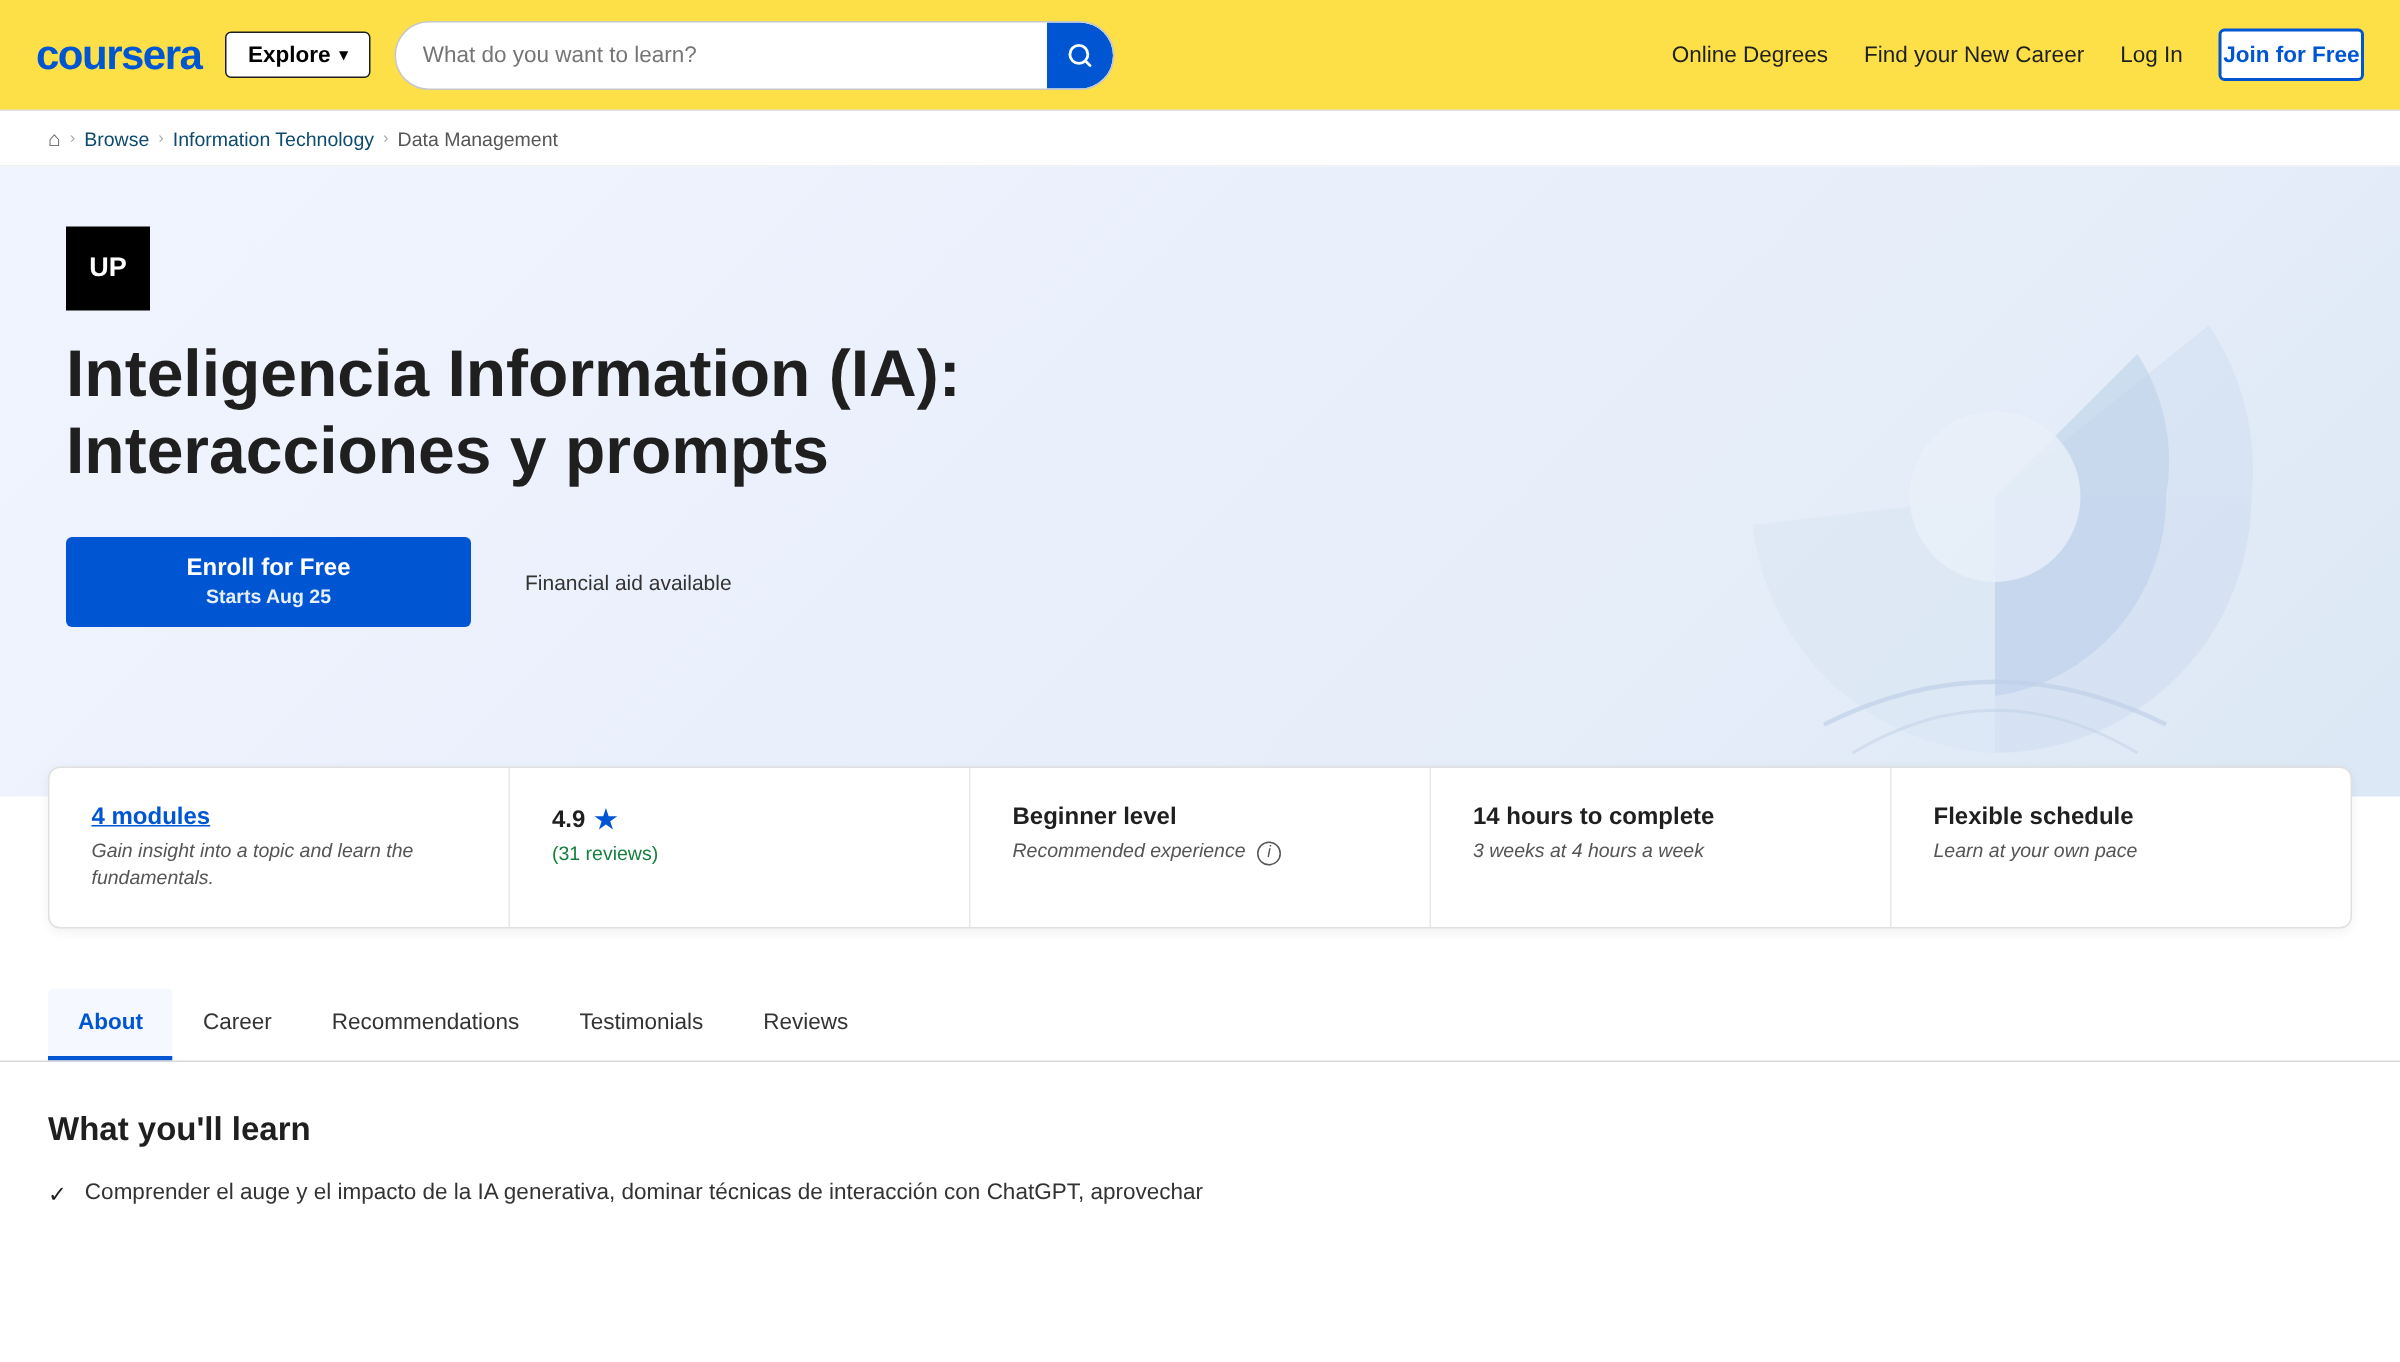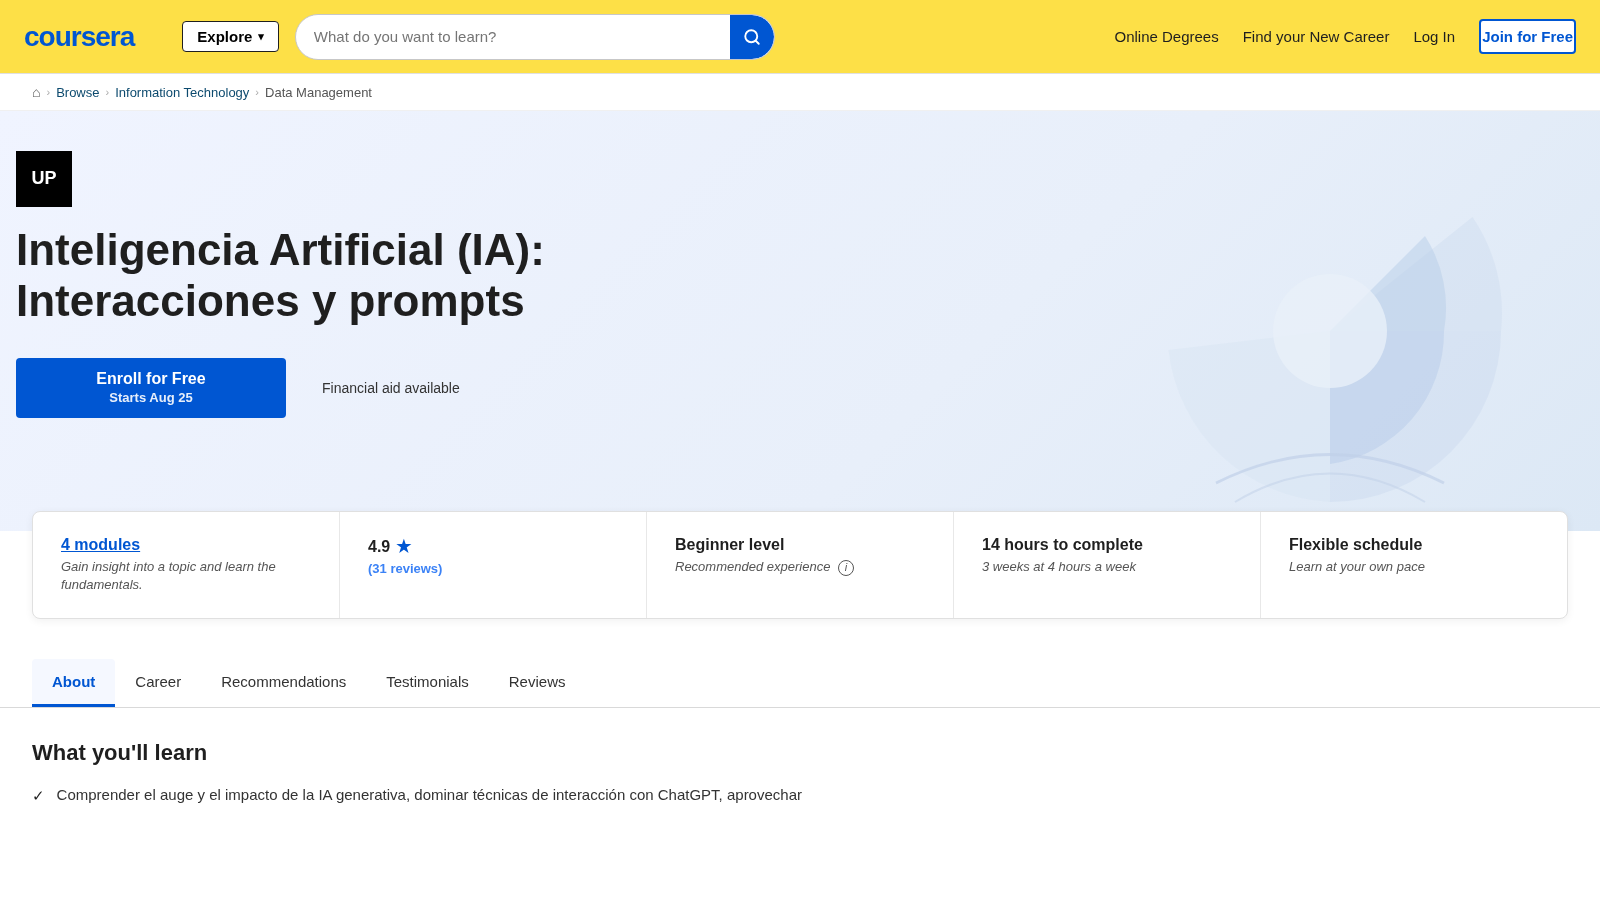--- a/index.html
+++ b/index.html
@@ -27,21 +27,20 @@
       align-items: center;
       gap: 6px;
       border: 1.5px solid #1f1f1f;
       border-radius: 4px;
       padding: 6px 14px;
       background: #fff;
       font-size: 15px;
       font-weight: 600;
       cursor: pointer;
       white-space: nowrap;
-      margin-left: 32px;
     }
     .explore-btn .chevron {
       font-size: 11px;
     }
     .search-bar {
       flex: 1;
       max-width: 480px;
       display: flex;
       align-items: center;
       border: 1.5px solid #c7c7c7;
@@ -115,21 +114,21 @@
       font-size: 11px;
     }
     .breadcrumb .home-icon {
       font-size: 14px;
       color: #555;
     }
 
     
     .hero {
       background: linear-gradient(135deg, #f0f4ff 0%, #e8effa 60%, #dce8f5 100%);
-      padding: 40px 32px 0 16px;
+      padding: 40px 32px 0 44px;
       position: relative;
       overflow: hidden;
       min-height: 420px;
     }
     .hero-content {
       max-width: 860px;
       position: relative;
       z-index: 2;
     }
     .university-logo {
@@ -246,22 +245,21 @@
       font-weight: 700;
       color: #1f1f1f;
       margin-bottom: 4px;
     }
     .star {
       color: #0056d2;
       font-size: 17px;
     }
     .stat-reviews {
       font-size: 13px;
-      color: #3b82f6;
-      font-weight: bold;
+      color: #15803d;
     }
     .info-icon {
       display: inline-flex;
       align-items: center;
       justify-content: center;
       width: 16px;
       height: 16px;
       border: 1.5px solid #555;
       border-radius: 50%;
       font-size: 11px;
@@ -375,21 +373,21 @@
       <path d="M100 380 Q200 320 300 380" stroke="#c0d0e8" stroke-width="2" fill="none" opacity="0.5"></path>
     </svg>
   </div>
 
   <div class="hero-content">
 
     <div class="university-logo">
       <span class="up">UP</span>
     </div>
 
-    <h1 class="hero-title">Inteligencia Artificial (IA): Interacciones y prompts</h1>
+    <h1 class="hero-title">Inteligencia Information (IA): Interacciones y prompts</h1>
 
     <div class="hero-actions">
       <button class="enroll-btn">
         <span>Enroll for Free</span>
         <span class="sub">Starts Aug 25</span>
       </button>
       <span class="financial-aid">Financial aid available</span>
     </div>
   </div>
 </section>

